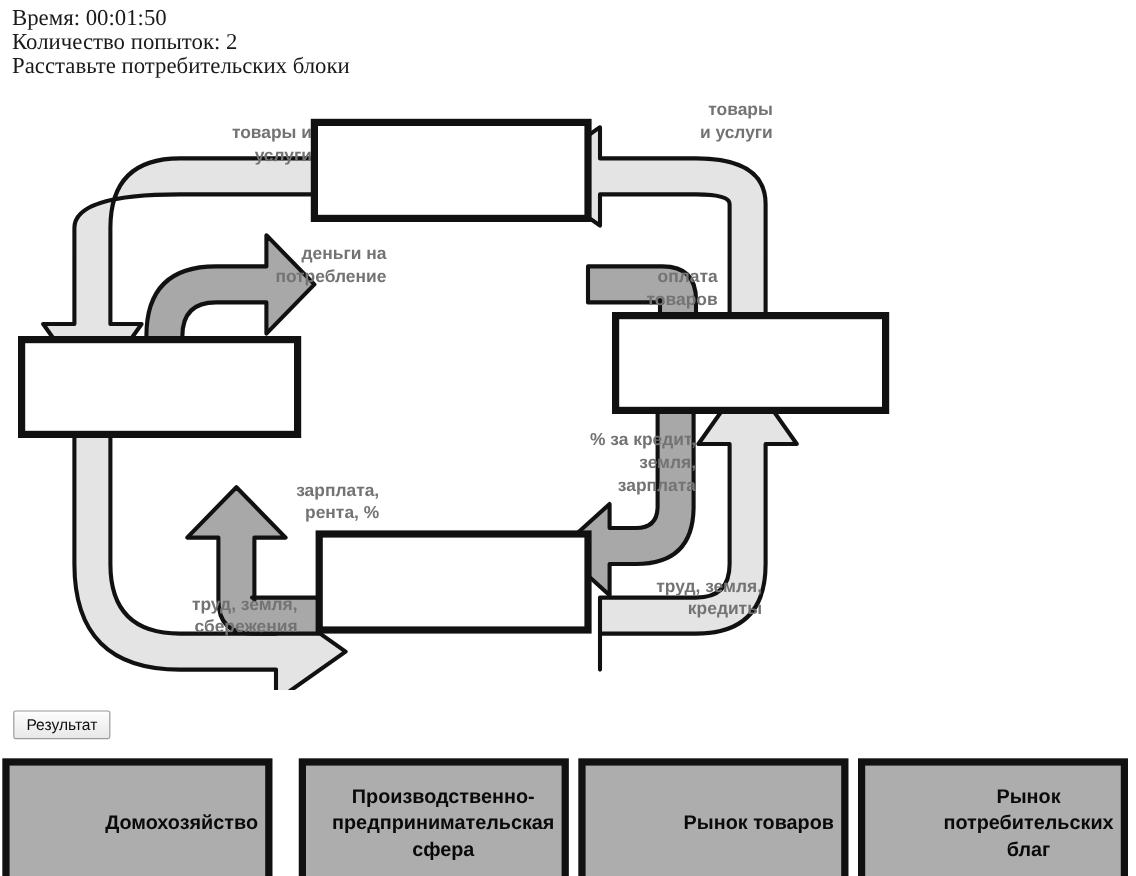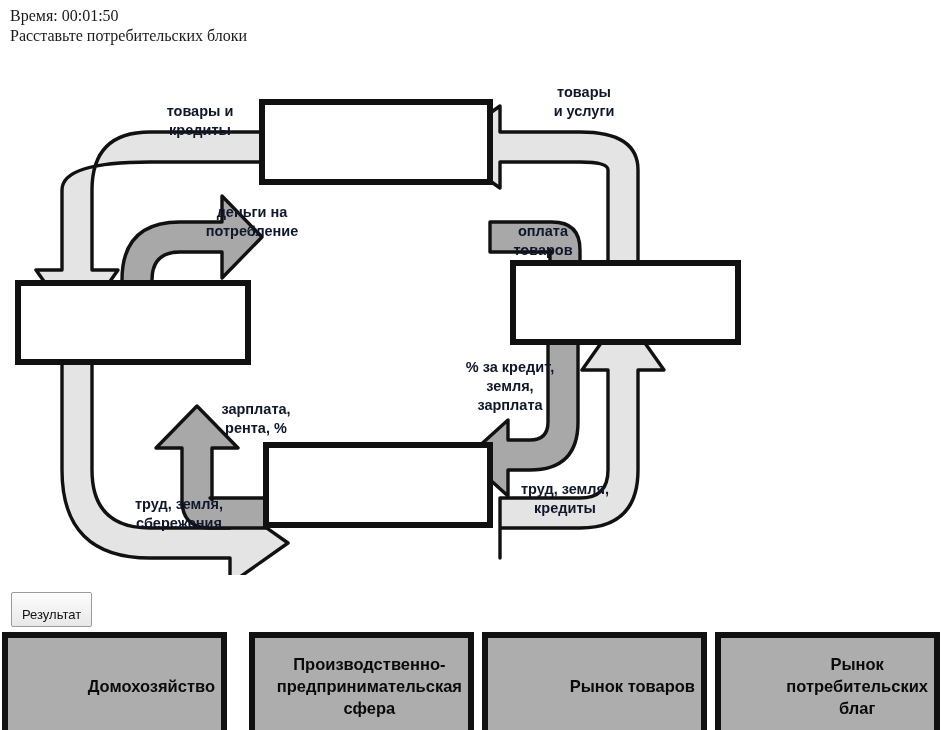--- a/index.html
+++ b/index.html
@@ -4,38 +4,38 @@
 <style>
   html,body{margin:0;padding:0;background:#ffffff;}
   body{
     width:947px;height:730px;position:relative;overflow:hidden;
     font-family:"Liberation Sans",sans-serif;
     -webkit-font-smoothing:antialiased;
   }
   .header{
     position:absolute;left:10px;top:6px;
     font-family:"Liberation Serif",serif;
-    font-size:16px;color:#1a1a1a;line-height:20px;
+    font-size:19px;color:#1a1a1a;line-height:20px;
   }
   .header div{white-space:nowrap;}
 
   #diagram{position:absolute;left:0;top:70px;width:947px;height:505px;}
 
   .lbl{
     position:absolute;
     font-family:"Liberation Sans",sans-serif;
-    font-weight:bold;font-size:14.5px;color:#0f172a;
-    line-height:19px;text-align:center;white-space:pre-line;
+    font-weight:bold;font-size:14.5px;color:#737373;
+    line-height:19px;text-align:right;white-space:pre-line;
     letter-spacing:0px;
   }
 
   
   .result-btn{
     position:absolute;left:11px;top:592px;
-    padding:14px 10px 4px 10px;
+    padding:3px 10px 4px 10px;
     font-family:"Liberation Sans",sans-serif;font-size:13px;color:#111;
     background:linear-gradient(#fdfdfd,#e8e8e8);
     border:1px solid #9a9a9a;
     border-radius:2px;
     box-shadow:inset 0 1px 0 #ffffff;
     cursor:pointer;
   }
   .blocks{position:absolute;left:0;top:632px;width:947px;height:95px;}
   .block{
     position:absolute;top:0;height:108px;
@@ -54,20 +54,21 @@
   .b1{left:2px;width:225px;}
   .b2{left:249px;width:225px;}
   .b3{left:482px;width:225px;}
   .b4{left:715px;width:225px;}
 </style>
 </head>
 <body>
 
 <div class="header">
   <div>Время: 00:01:50</div>
+  <div>Количество попыток: 2</div>
   <div>Расставьте потребительских блоки</div>
 </div>
 
 <div id="diagram">
   <svg width="947" height="505" viewBox="0 0 947 505">
     <g fill="#e4e4e4" stroke="#111111" stroke-width="3.4" stroke-linejoin="round">
 
       <path d="
         M 262,32 L 262,62
         L 150,62 Q 92,62 92,120 L 92,200
@@ -110,21 +111,21 @@
     </g>
 
     <rect x="262" y="32" width="228" height="80" fill="#ffffff" stroke="#111111" stroke-width="6"></rect>
     <rect x="18" y="213" width="230" height="79" fill="#ffffff" stroke="#111111" stroke-width="6"></rect>
     <rect x="513" y="193" width="225" height="79" fill="#ffffff" stroke="#111111" stroke-width="6"></rect>
     <rect x="266" y="375" width="224" height="80" fill="#ffffff" stroke="#111111" stroke-width="6"></rect>
   </svg>
 
   
   <div class="lbl" style="left:140px;top:32px;width:120px;">товары и
-кредиты</div>
+услуги</div>
 
   <div class="lbl" style="left:524px;top:13px;width:120px;">товары
 и услуги</div>
 
   <div class="lbl" style="left:182px;top:133px;width:140px;">деньги на
 потребление</div>
 
   <div class="lbl" style="left:488px;top:120px;width:110px;margin-top:32px;">оплата
 товаров</div>
 

